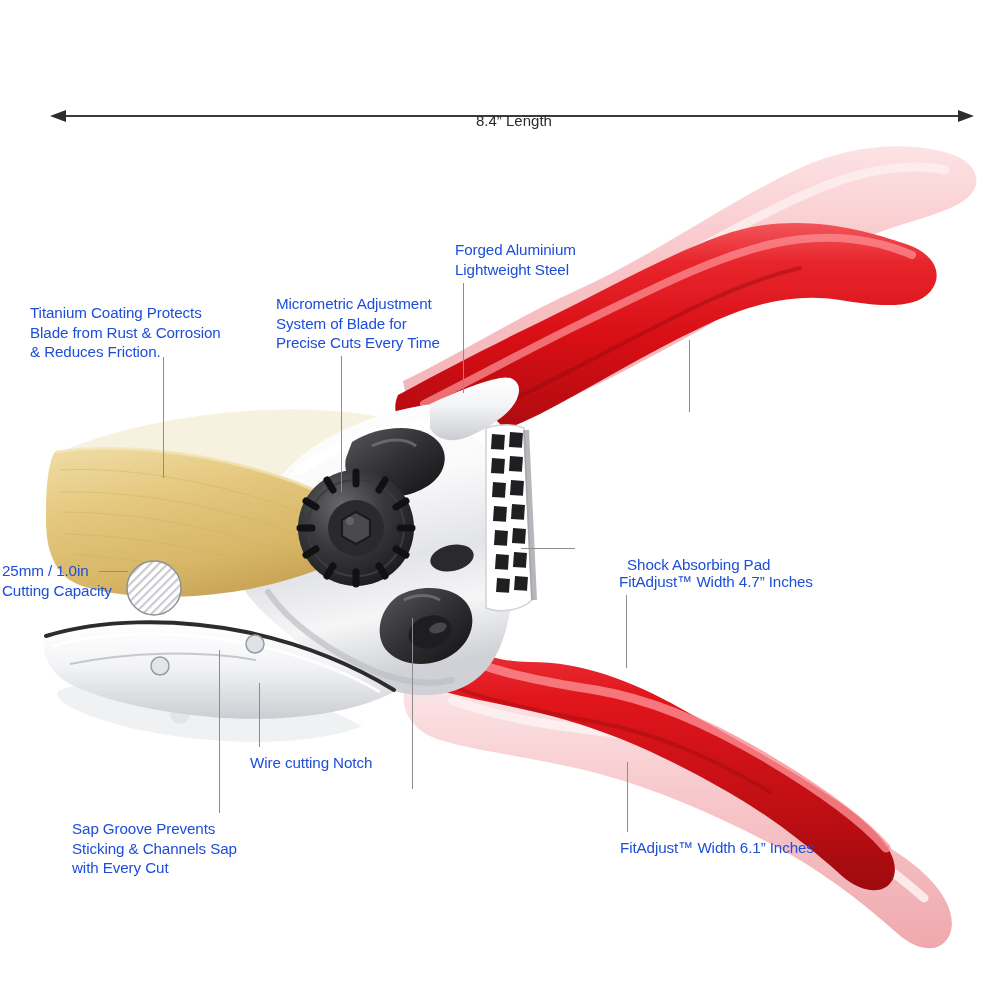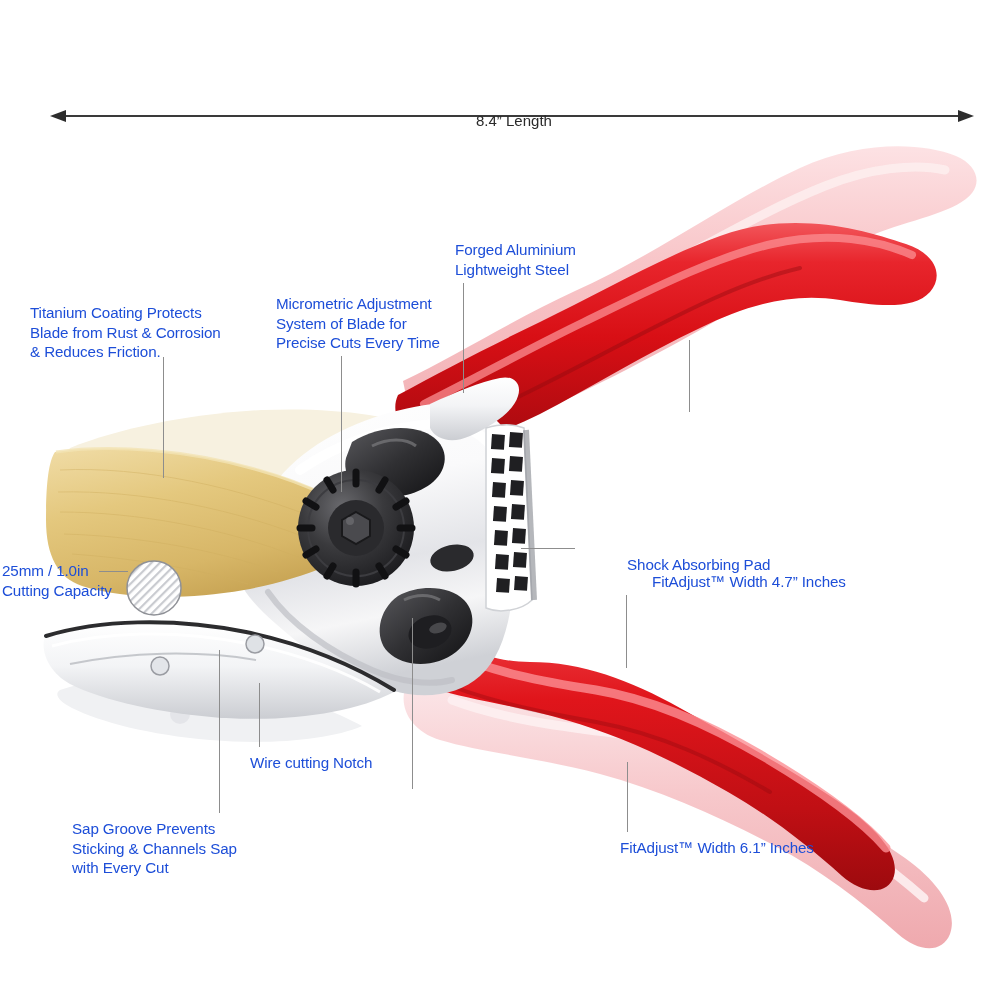--- a/index.html
+++ b/index.html
@@ -283,21 +283,21 @@
   <div class="callout" style="left:276px;top:294px;">Micrometric Adjustment
 System of Blade for
 Precise Cuts Every Time</div>
 
   <div class="callout" style="left:455px;top:240px;">Forged Aluminium
 Lightweight Steel</div>
 
 
   <div class="callout" style="left:583px;top:555px;margin-left:44px;">Shock Absorbing Pad</div>
 
-  <div class="callout" style="left:652px;top:572px;">FitAdjust™ Width 4.7” Inches</div>
+  <div class="callout" style="left:619px;top:572px;">FitAdjust™ Width 4.7” Inches</div>
 
   <div class="callout" style="left:620px;top:838px;">FitAdjust™ Width 6.1” Inches</div>
 
 
   <div class="callout" style="left:250px;top:753px;">Wire cutting Notch</div>
 
   <div class="callout" style="left:72px;top:819px;">Sap Groove Prevents
 Sticking &amp; Channels Sap
 with Every Cut</div>
 

